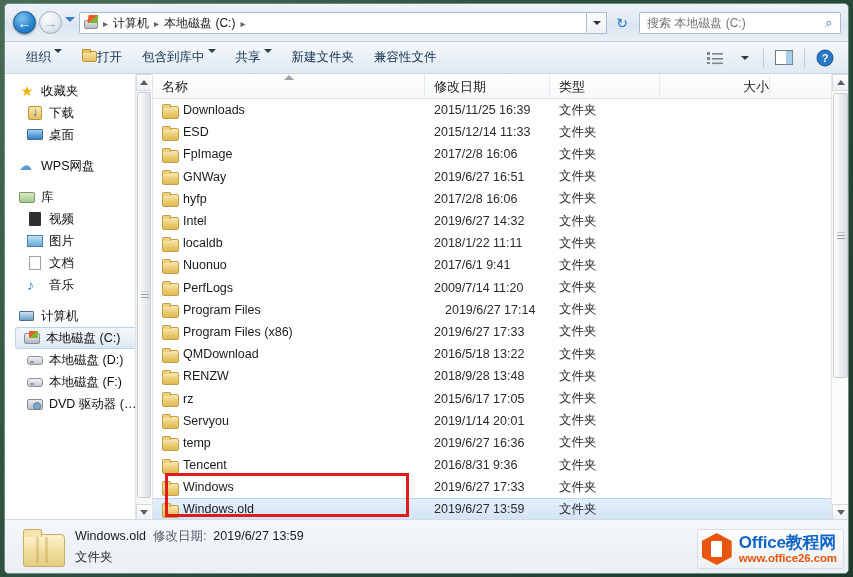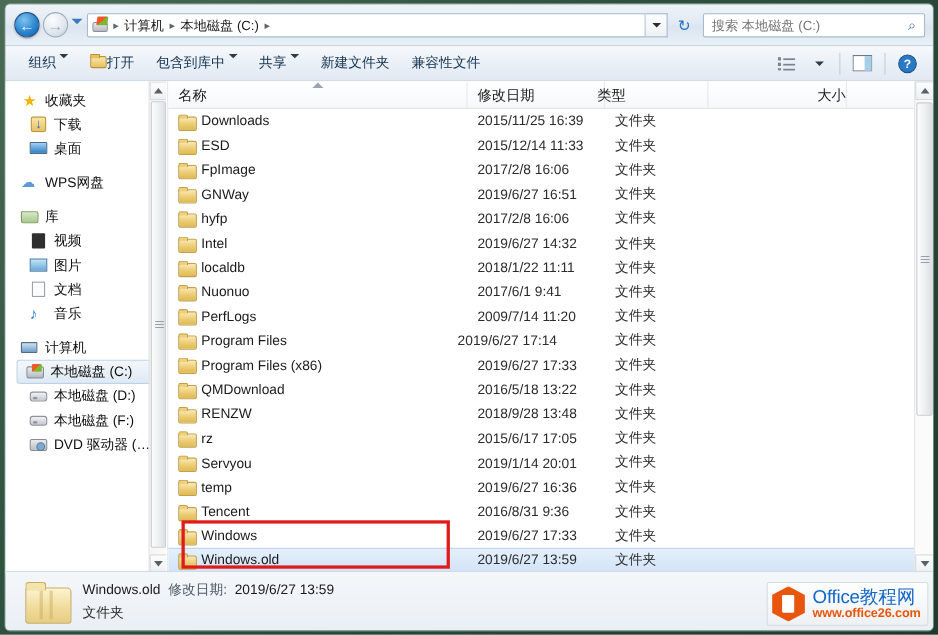--- a/index.html
+++ b/index.html
@@ -464,21 +464,21 @@
     position: absolute; inset: 0;
     background: #e8560d;
     clip-path: polygon(50% 0%, 100% 25%, 100% 75%, 50% 100%, 0% 75%, 0% 25%);
   }
   #wm-hex::after {
     content:""; position: absolute; left: 9px; top: 8px;
     width: 11px; height: 16px; background: #ffffff; border-radius: 1px;
   }
   #wm-text { display: flex; flex-direction: column; line-height: 1.05; }
   #wm-title {
-    font-size: 17px; font-weight: normal; color: #1266c8; letter-spacing: -0.2px;
+    font-size: 17px; font-weight: bold; color: #1266c8; letter-spacing: -0.2px;
   }
   #wm-url {
     font-size: 11.5px; font-weight: bold; color: #e8560d; letter-spacing: -0.1px;
   }
 </style>
 </head>
 <body>
 
 <div id="window">
 
@@ -678,21 +678,21 @@
 
     <div id="filelist">
       <div id="col-header">
         <div class="col-h" id="col-h-name" style="left: 0px; width: 272px;">
           <span>名称</span>
           <span id="sort-indicator" style="left: 131px;"></span>
         </div>
         <div class="col-h" id="col-h-date" style="left: 272px; width: 125px;">
           <span>修改日期</span>
         </div>
-        <div class="col-h" id="col-h-type" style="left: 381px; width: 110px;">
+        <div class="col-h" id="col-h-type" style="left: 397px; width: 110px;">
           <span>类型</span>
         </div>
         <div class="col-h" id="col-h-size" style="left: 507px; width: 110px; justify-content: flex-end;">
           <span>大小</span>
         </div>
       </div>
 
       <div id="rows-area">
           <div class="frow">
             <div class="cell-name">
@@ -773,21 +773,21 @@
             </div>
             <div class="cell-date" style="left: 281px;">2009/7/14 11:20</div>
             <div class="cell-type" style="left: 406px;">文件夹</div>
             <div class="cell-size" style="left: 516px;"></div>
           </div>
           <div class="frow">
             <div class="cell-name">
               <span class="row-folder-icon"></span>
               <span>Program Files</span>
             </div>
-            <div class="cell-date" style="left: 263px;">2019/6/27 17:14</div>
+            <div class="cell-date" style="left: 292px;">2019/6/27 17:14</div>
             <div class="cell-type" style="left: 406px;">文件夹</div>
             <div class="cell-size" style="left: 516px;"></div>
           </div>
           <div class="frow">
             <div class="cell-name">
               <span class="row-folder-icon"></span>
               <span>Program Files (x86)</span>
             </div>
             <div class="cell-date" style="left: 281px;">2019/6/27 17:33</div>
             <div class="cell-type" style="left: 406px;">文件夹</div>

